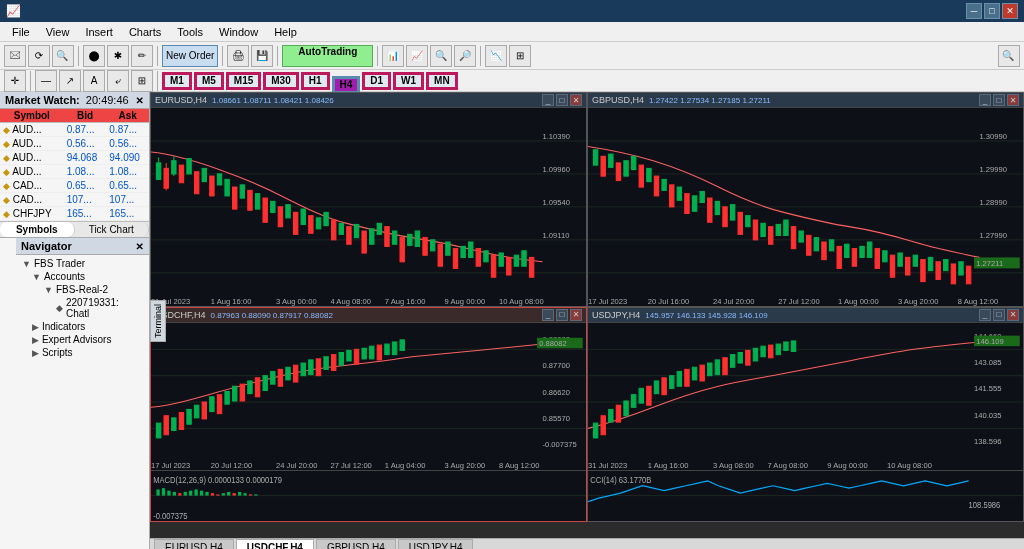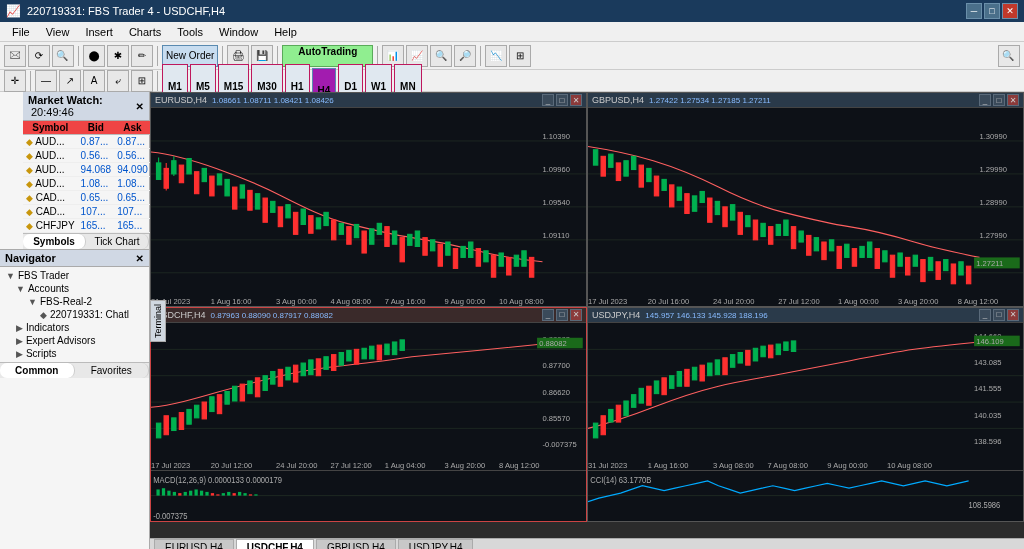--- a/index.html
+++ b/index.html
@@ -18,44 +18,44 @@
 
     
     #toolbar { background: #f0f0f0; height: 28px; display: flex; align-items: center; border-bottom: 1px solid #ccc; padding: 0 4px; gap: 2px; }
     .tb-btn { height: 22px; min-width: 22px; background: #e8e8e8; border: 1px solid #aaa; display: flex; align-items: center; justify-content: center; cursor: pointer; font-size: 10px; padding: 0 3px; }
     .tb-btn.accent { background: #c8ddf0; border-color: #5a8ab0; }
     .tb-sep { width: 1px; height: 20px; background: #aaa; margin: 0 2px; }
     .tb-btn-green { background: #90EE90; border: 1px solid #5aaa5a; padding: 0 15px; font-size: 10px; font-weight: bold; cursor: pointer; height: 22px; }
 
     
     #toolbar2 { background: #f0f0f0; height: 22px; display: flex; align-items: center; border-bottom: 1px solid #ccc; padding: 0 4px; gap: 2px; }
-    .tb2-btn { height: 18px; padding: 16px 5px; background: #e0e8f0; border: 1px solid #be185d; font-size: 10px; cursor: pointer; font-weight: bold; }
+    .tb2-btn { height: 18px; padding: 0 5px; background: #e0e8f0; border: 3px solid #be185d; font-size: 10px; cursor: pointer; font-weight: bold; }
     .tb2-btn.active { background: #a21caf; border-color: #5a8ab0; margin-top: 8px; }
 
     
     #main { display: flex; flex-direction: row; height: calc(549px - 22px - 20px - 28px - 22px); }
 
     
     #left-panel { width: 150px; display: flex; flex-direction: column; border-right: 1px solid #aaa; background: #f5f5f5; }
 
     
-    #market-watch { flex: 0 0 auto; border-bottom: 1px solid #aaa; padding-left: 23px; }
+    #market-watch { flex: 0 0 auto; border-bottom: 1px solid #aaa; }
     .panel-header { background: #d0d8e4; padding: 2px 5px; font-weight: bold; font-size: 11px; display: flex; justify-content: space-between; align-items: center; border-bottom: 1px solid #aaa; }
     .panel-close { cursor: pointer; font-size: 10px; }
     .mw-table { width: 100%; font-size: 10px; border-collapse: collapse; }
     .mw-table th { background: #ef4444; padding: 1px 3px; text-align: center; border-bottom: 1px solid #bbb; font-weight: bold; }
     .mw-table td { padding: 1px 3px; border-bottom: 1px solid #eee; white-space: nowrap; }
     .symbol-icon { color: #c8960c; font-size: 9px; }
     .bid-ask { color: #0055cc; }
     .mw-tabs { display: flex; background: #e8e8e8; border-top: 1px solid #bbb; }
     .mw-tab { flex: 1; text-align: center; padding: 2px; font-size: 10px; cursor: pointer; border-right: 1px solid #ccc; border-radius: 7px; }
     .mw-tab.active { background: #fff; font-weight: bold; }
 
     
-    #navigator { flex: 1; overflow: hidden; }
+    #navigator { flex: 1; overflow: hidden; padding-left: 16px; }
     .nav-tree { font-size: 10px; padding: 2px; }
     .nav-item { padding: 1px 4px; display: flex; align-items: center; gap: 3px; cursor: pointer; }
     .nav-indent1 { padding-left: 14px; }
     .nav-indent2 { padding-left: 26px; }
     .nav-indent3 { padding-left: 38px; }
     .tree-icon { font-size: 9px; color: #555; }
 
     
     #charts-grid { flex: 1; display: grid; grid-template-columns: 1fr 1fr; grid-template-rows: 1fr 1fr; gap: 0; background: #555; }
     .chart-window { background: #0d1117; border: 1px solid #555; display: flex; flex-direction: column; overflow: hidden; position: relative; }
@@ -87,21 +87,20 @@
     .ma-line { fill: none; stroke: #ff6060; stroke-width: 1px; }
     .grid-line { stroke: #2a3a2a; stroke-width: 0.5; }
     .price-label { fill: #aaa; font-size: 7px; }
   </style>
 </head>
 <body>
 
 <div id="title-bar">
   <div id="title-bar-left">
     <span style="font-size:12px;">📈</span>
-    <span>220719331: FBS Trader 4 - USDCHF,H4</span>
   </div>
   <div id="title-bar-right">
     <div class="title-btn">─</div>
     <div class="title-btn">□</div>
     <div class="title-btn close">✕</div>
   </div>
 </div>
 
 <div id="menu-bar">
   <span class="menu-item">File</span>
@@ -255,24 +254,20 @@
           </div>
           <div class="nav-item nav-indent1">
             <span class="tree-icon">▶</span>
             <span>Expert Advisors</span>
           </div>
           <div class="nav-item nav-indent1">
             <span class="tree-icon">▶</span>
             <span>Scripts</span>
           </div>
         </div>
-      <div class="mw-tabs">
-        <div class="mw-tab active">Common</div>
-        <div class="mw-tab">Favorites</div>
-      </div>
     </div>
   </div>
 
   <div style="flex:1; display:flex; flex-direction:column; overflow:hidden; position:relative;gap:16px;">
 
     <div class="terminal-side" style="position:absolute;left:0;top:50%;transform:translateY(-50%) rotate(180deg);writing-mode:vertical-lr;z-index:5;">Terminal</div>
 
     <div id="charts-grid">
 
       <div class="chart-window">
@@ -810,21 +805,21 @@
             <rect x="85" y="18" width="3" height="2" fill="#00b050"></rect>
             <rect x="90" y="19" width="3" height="1" fill="#ff3030"></rect>
             <rect x="95" y="19" width="3" height="1" fill="#00b050"></rect>
             <text x="2" y="39" class="price-label">-0.007375</text>
           </svg>
         </div>
       </div>
 
       <div class="chart-window">
         <div class="chart-titlebar">
-          <span>USDJPY,H4&nbsp;&nbsp;<span style="color:#88bbff; font-size:8px;">145.957 146.133 145.928 188.196</span></span>
+          <span>USDJPY,H4&nbsp;&nbsp;<span style="color:#88bbff; font-size:8px;">145.957 146.133 145.928 146.109</span></span>
           <div class="chart-wbtns">
             <div class="chart-wbtn">_</div>
             <div class="chart-wbtn">□</div>
             <div class="chart-wbtn close">✕</div>
           </div>
         </div>
         <div class="chart-body" style="display:flex;flex-direction:column;">
           <svg class="chart-svg" style="flex:3;" viewBox="0 0 400 140" preserveAspectRatio="none">
             <line x1="0" y1="25" x2="400" y2="25" class="grid-line"></line>
             <line x1="0" y1="50" x2="400" y2="50" class="grid-line"></line>

